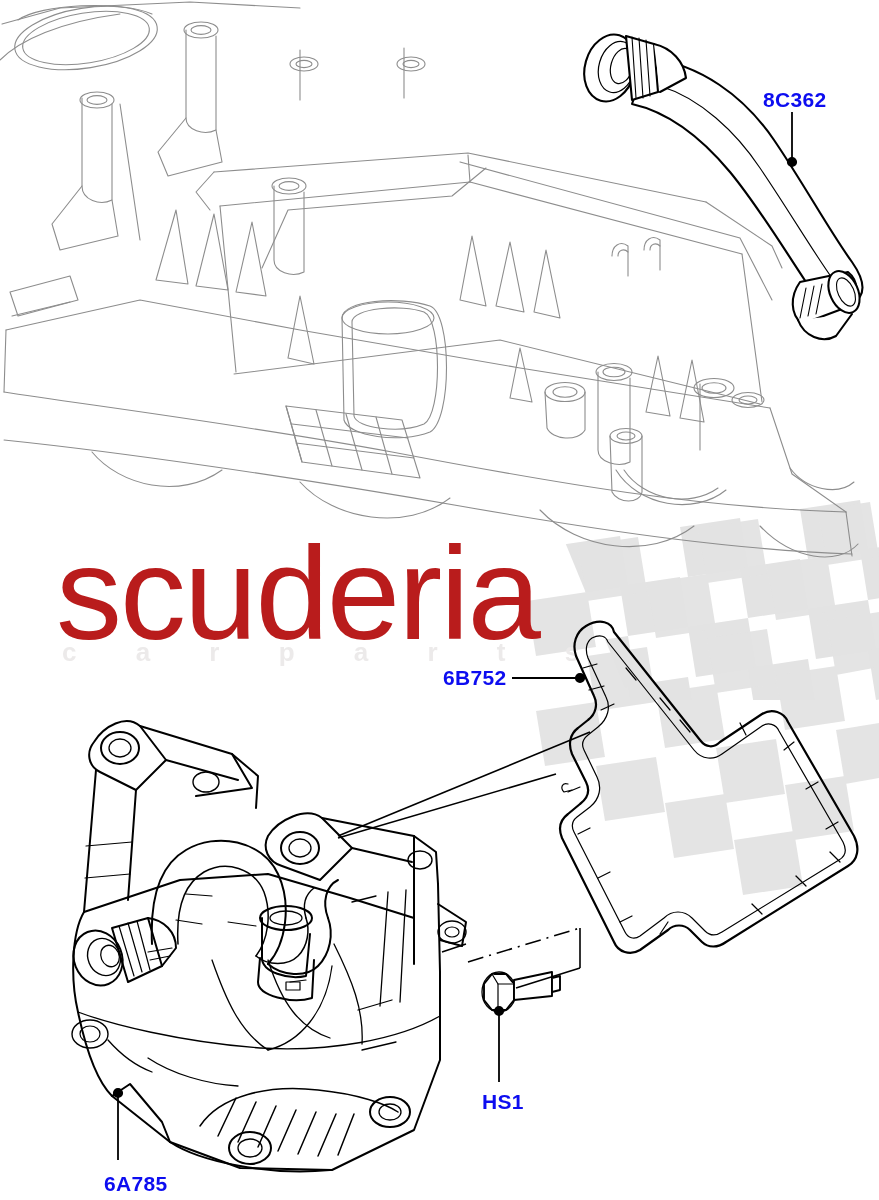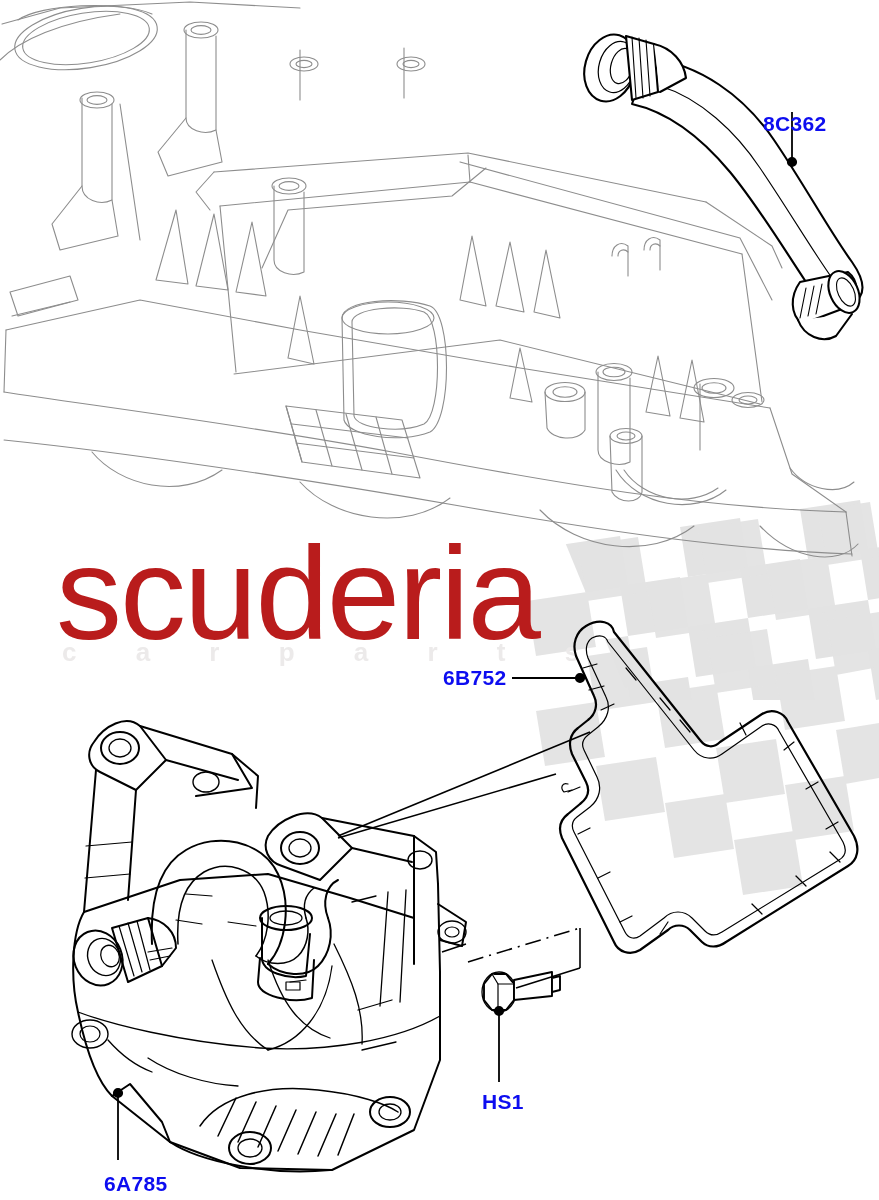--- a/index.html
+++ b/index.html
@@ -485,19 +485,19 @@
 
       <line x1="499" y1="1082" x2="499" y2="1014"></line>
       <circle cx="499" cy="1011" r="4.2"></circle>
 
       <line x1="118" y1="1160" x2="118" y2="1096"></line>
       <circle cx="118" cy="1093" r="4.2"></circle>
     </g>
   </svg>
 
   <div class="layer" style="pointer-events:none;">
-    <div class="label" style="left:763px; top:88px;margin-top:24px;">8C362</div>
+    <div class="label" style="left:763px; top:88px;">8C362</div>
     <div class="label" style="left:443px; top:666px;text-align:center;">6B752</div>
     <div class="label" style="left:482px; top:1090px;">HS1</div>
     <div class="label" style="left:104px; top:1172px;">6A785</div>
   </div>
 
 </div>
 
 </body></html>

